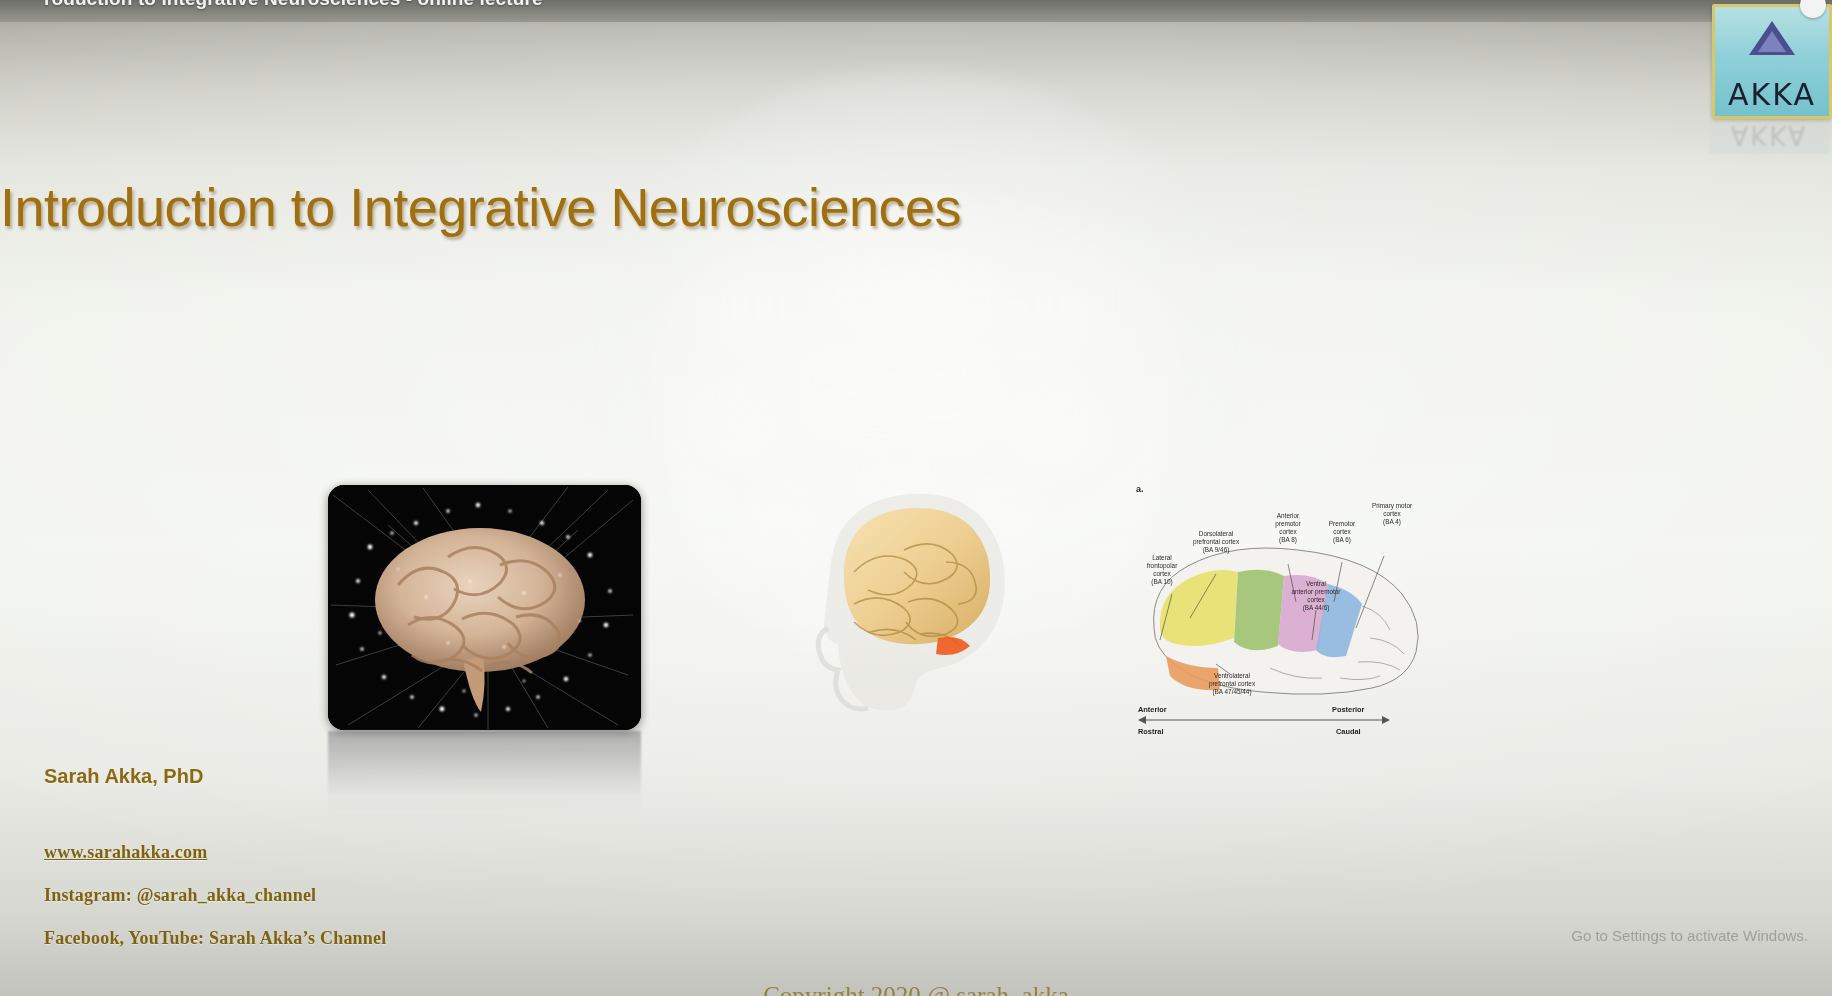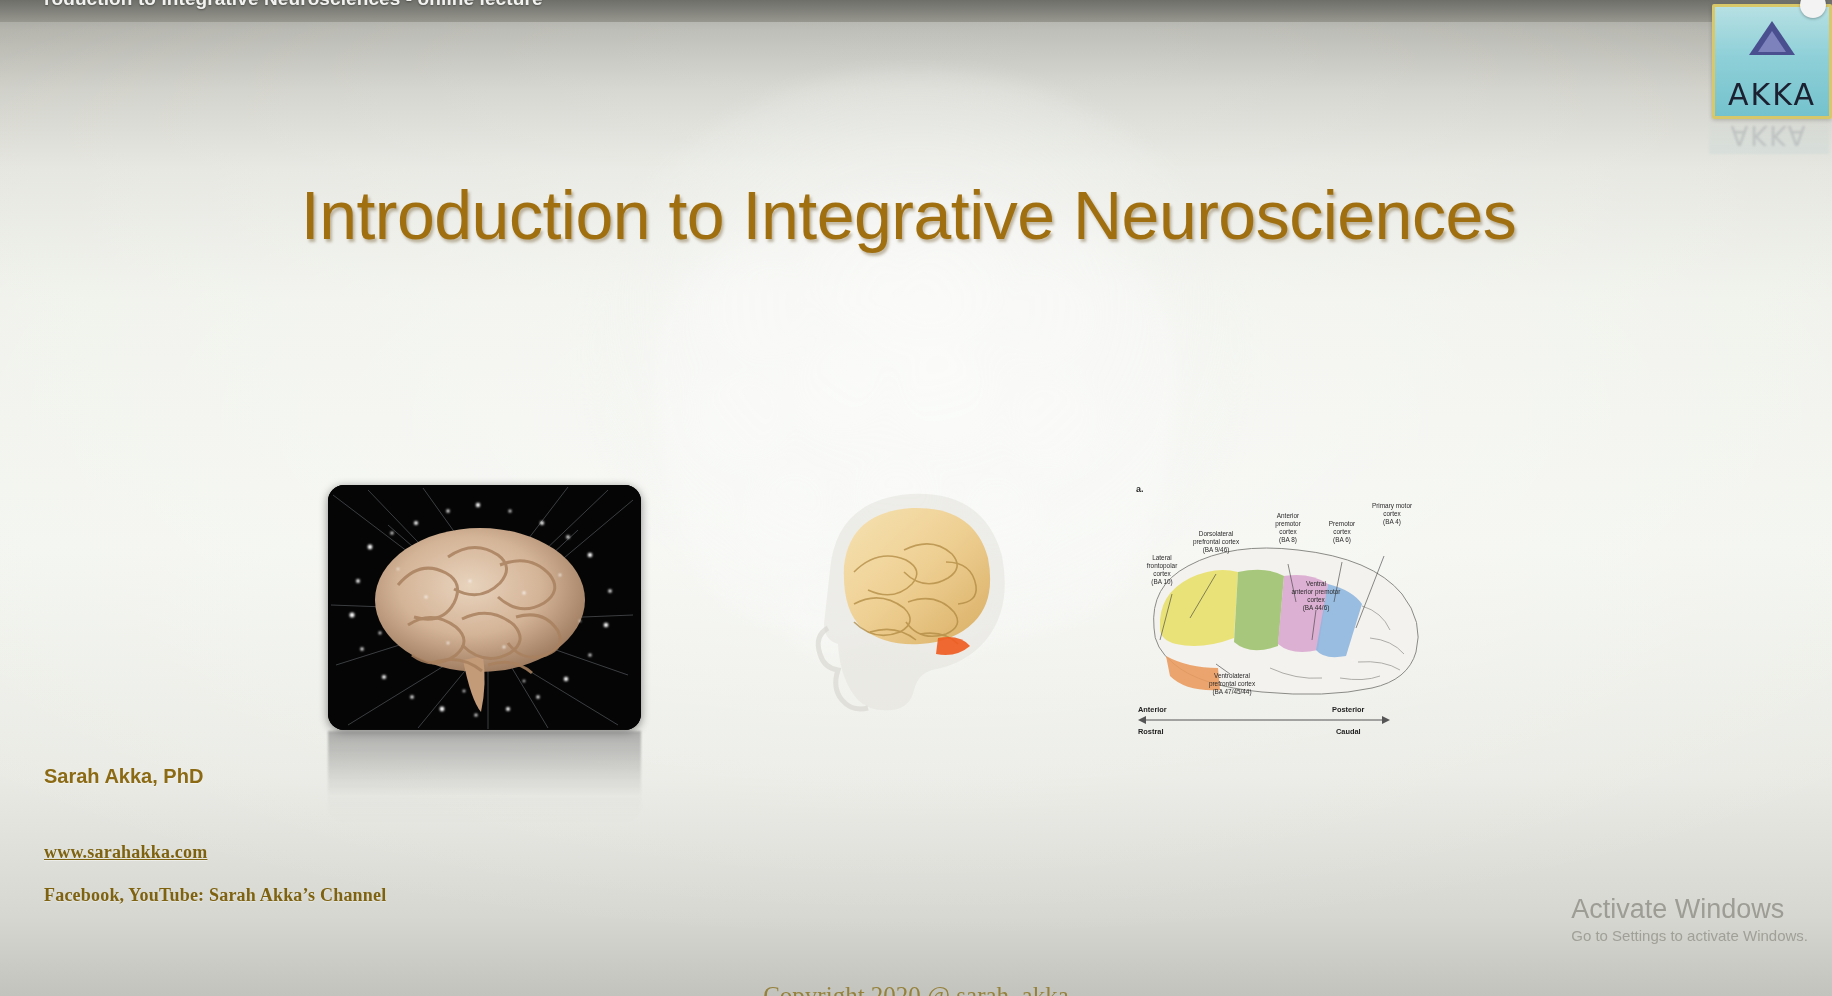--- a/index.html
+++ b/index.html
@@ -117,23 +117,23 @@
     width:26px;height:26px;border-radius:50%;
     background:#f3f3f3;
     box-shadow:0 1px 3px rgba(0,0,0,.3);
     z-index:50;
   }
 
   
   .slide-title{
     position:absolute;
     left:0; right:15px; top:176px;
-    text-align:center;
+    text-align:left;
     z-index:10;
-    font-size:68px;
+    font-size:54px;
     font-weight:400;
     color:#a06f10;
     letter-spacing:-.5px;
     text-shadow:2px 3px 3px rgba(90,60,10,.35);
     font-family:"Liberation Sans", sans-serif;
   }
 
   
   .images-row{ position:absolute; left:0; top:0; width:1832px; height:996px; z-index:8; }
 
@@ -457,20 +457,21 @@
       </svg>
     </div>
   </div>
 
   <h1 class="slide-title">Introduction to Integrative Neurosciences</h1>
 
   <div class="presenter">Sarah Akka, PhD</div>
 
   <div class="contacts">
     <div class="contact-line link">www.sarahakka.com</div>
+    <div class="contact-line">Instagram: @sarah_akka_channel</div>
     <div class="contact-line">Facebook, YouTube: Sarah Akka’s Channel</div>
   </div>
 
   <div class="copyright">Copyright 2020 @ sarah_akka</div>
 
   <div class="topbar">
     <div class="topbar-title">roduction to Integrative Neurosciences - online lecture</div>
   </div>
 
   <div class="logo-wrap">
@@ -479,17 +480,16 @@
       <div class="logo-tri"></div>
       <div class="logo-tri-inner"></div>
       <div class="logo-text">AKKA</div>
     </div>
     <div class="logo-reflect">
       <span class="logo-reflect-text">AKKA</span>
     </div>
   </div>
 
   <div class="winmark">
-    <div class="winmark-title">Activate Windows</div>
     <div class="winmark-sub">Go to Settings to activate Windows.</div>
   </div>
 
 </div>
 
 </body></html>

